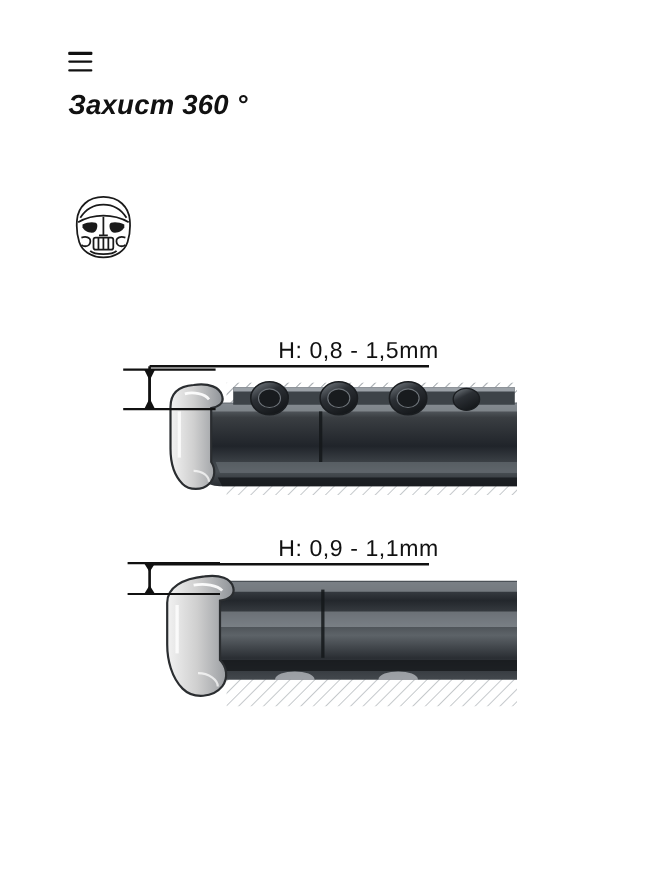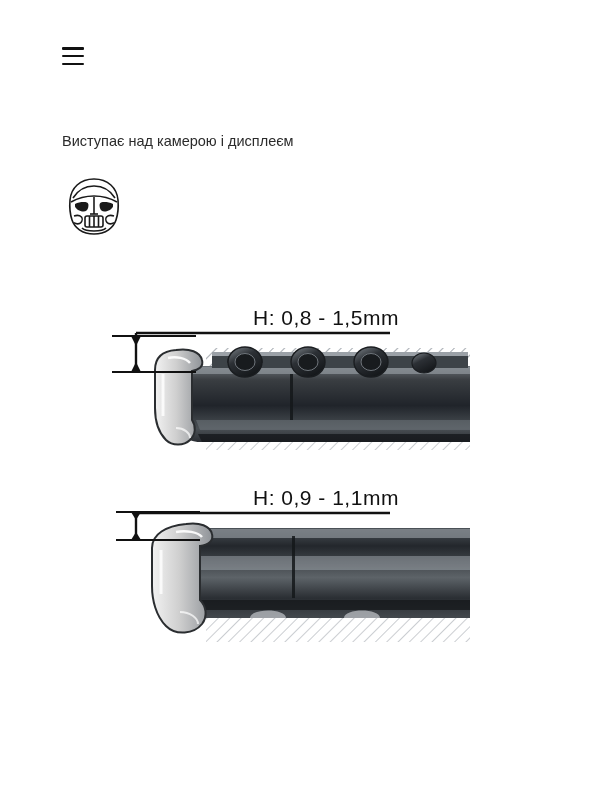--- a/index.html
+++ b/index.html
@@ -94,22 +94,22 @@
 <body>
 
 <div class="page">
 
   <div class="menu-icon">
     <span></span>
     <span></span>
     <span></span>
   </div>
 
-
-  <div class="subtitle">Виступає над камерою і дисплеєм</div>
+  <div class="title">Захист 360 °</div>
+
 
   <div class="badge">
     <svg width="68" height="64" viewBox="0 0 68 64" xmlns="http://www.w3.org/2000/svg">
       <g fill="none" stroke="#1a1a1a" stroke-width="1.6">
 
         <path d="M34 3 C20 3 11 12 10 24 C9.4 31 10 38 12 44 C14.5 51.5 22 58 34 58 C46 58 53.5 51.5 56 44 C58 38 58.6 31 58 24 C57 12 48 3 34 3 Z"></path>
 
         <path d="M13 22 C18 14 25 10 34 10 C43 10 50 14 55 22"></path>
 
         <path d="M11 26 C18 22 26 20 34 20 C42 20 50 22 57 26"></path>

